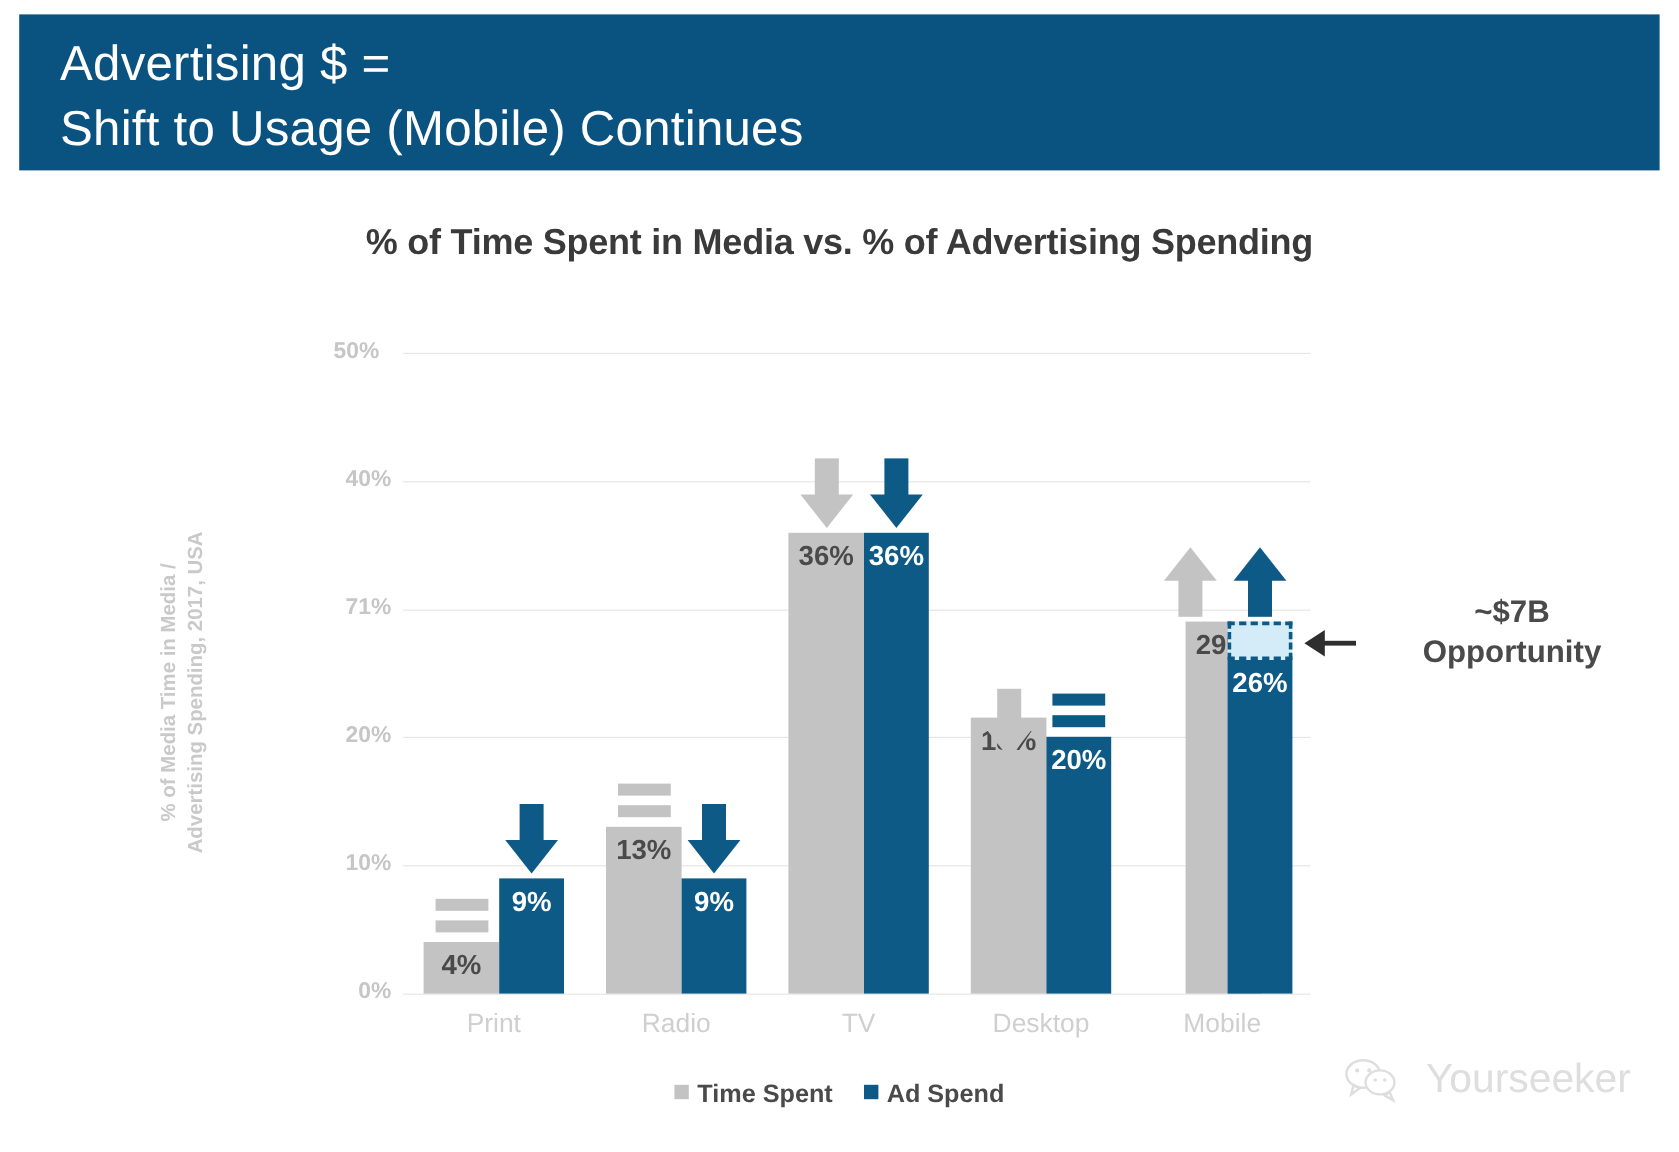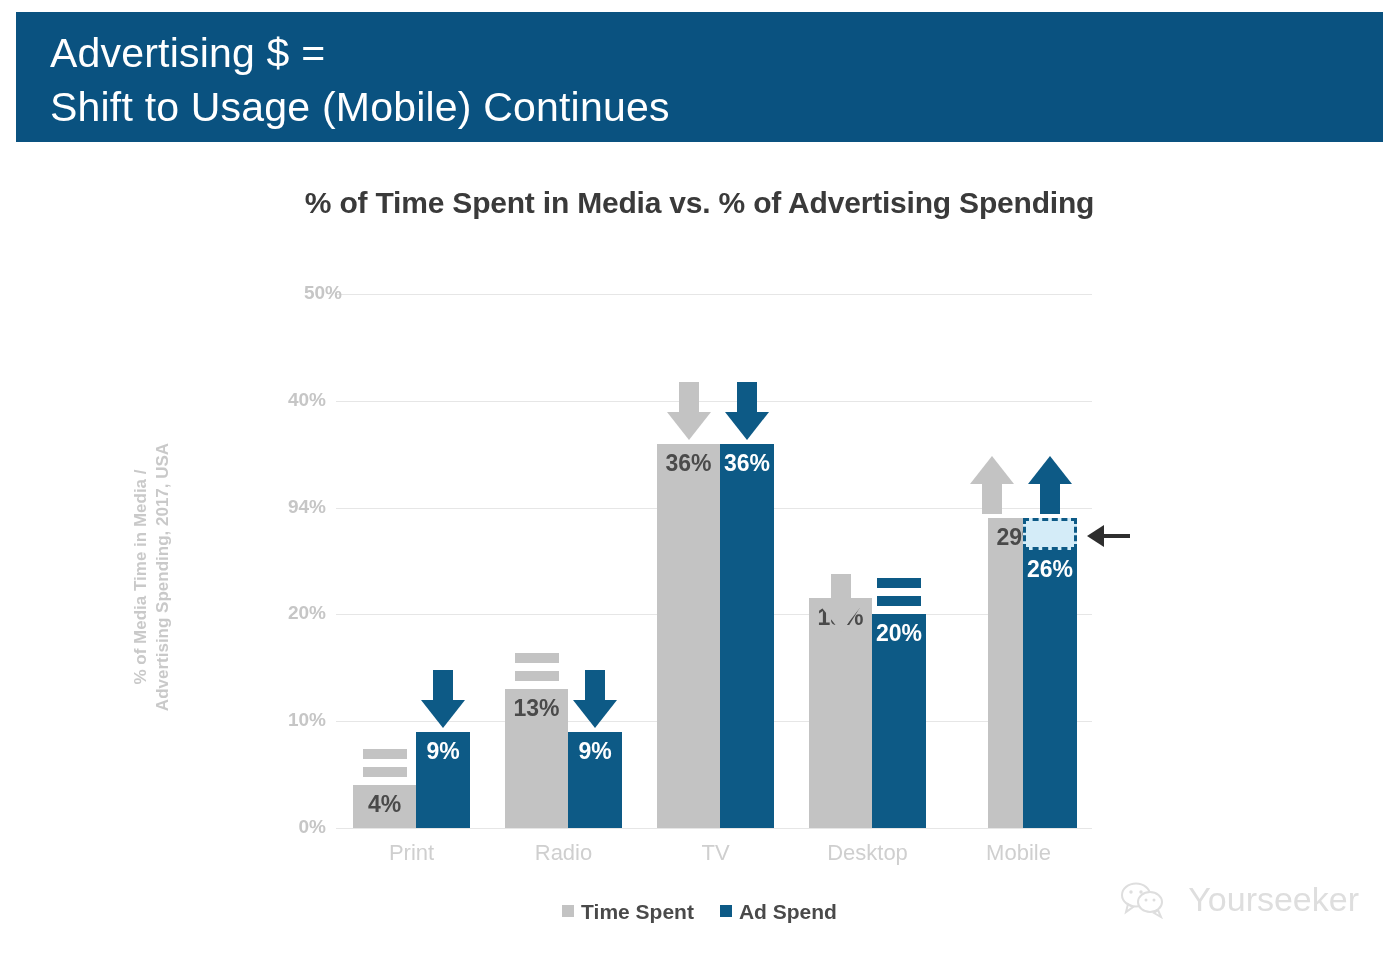--- a/index.html
+++ b/index.html
@@ -234,23 +234,23 @@
       <div class="gridline" style="top: 721.2px;"></div>
       <div class="gridline" style="top: 614.4px;"></div>
       <div class="gridline" style="top: 507.6px;"></div>
       <div class="gridline" style="top: 400.8px;"></div>
       <div class="gridline" style="top: 294px;"></div>
     </div>
   <div id="ytick-layer">
       <div class="ytick" style="top: 816px; left: 266px;">0%</div>
       <div class="ytick" style="top: 709.2px; left: 266px;">10%</div>
       <div class="ytick" style="top: 602.4px; left: 266px;">20%</div>
-      <div class="ytick" style="top: 495.6px; left: 266px;">94%</div>
+      <div class="ytick" style="top: 495.6px; left: 266px;">71%</div>
       <div class="ytick" style="top: 388.8px; left: 266px;">40%</div>
-      <div class="ytick" style="top: 282px; left: 282px;">50%</div>
+      <div class="ytick" style="top: 282px; left: 256px;">50%</div>
     </div>
 
   <div id="yaxis-title">
     <div>% of Media Time in Media /</div>
     <div>Advertising Spending, 2017, USA</div>
   </div>
 
   <div id="bars-layer">
       <div class="bar gray" style="left: 353px; width: 63px; height: 42.72px;">
         <div class="bar-label">4%</div>
@@ -328,20 +328,24 @@
       <div class="cat-label" style="left: 485px; width: 157px;">Radio</div>
       <div class="cat-label" style="left: 637px; width: 157px;">TV</div>
       <div class="cat-label" style="left: 789px; width: 157px;">Desktop</div>
       <div class="cat-label" style="left: 940px; width: 157px;">Mobile</div>
     </div>
 
   <div id="opportunity-box" style="left: 1023px; top: 518.28px; width: 54px; height: 32.04px;"></div>
   <div id="opportunity-arrow" style="left: 1087px; top: 534.3px; width: 43px;">
     <div class="oa-shaft" style="left: 14px; width: 29px;"></div>
     <div class="oa-head"></div>
+  </div>
+  <div id="opportunity-text">
+    <div>~$7B</div>
+    <div>Opportunity</div>
   </div>
 </div>
 
 <div id="legend">
   <span class="legend-item">
     <span class="legend-swatch gray"></span><span>Time Spent</span>
   </span>
   <span class="legend-item">
     <span class="legend-swatch blue"></span><span>Ad Spend</span>
   </span>

